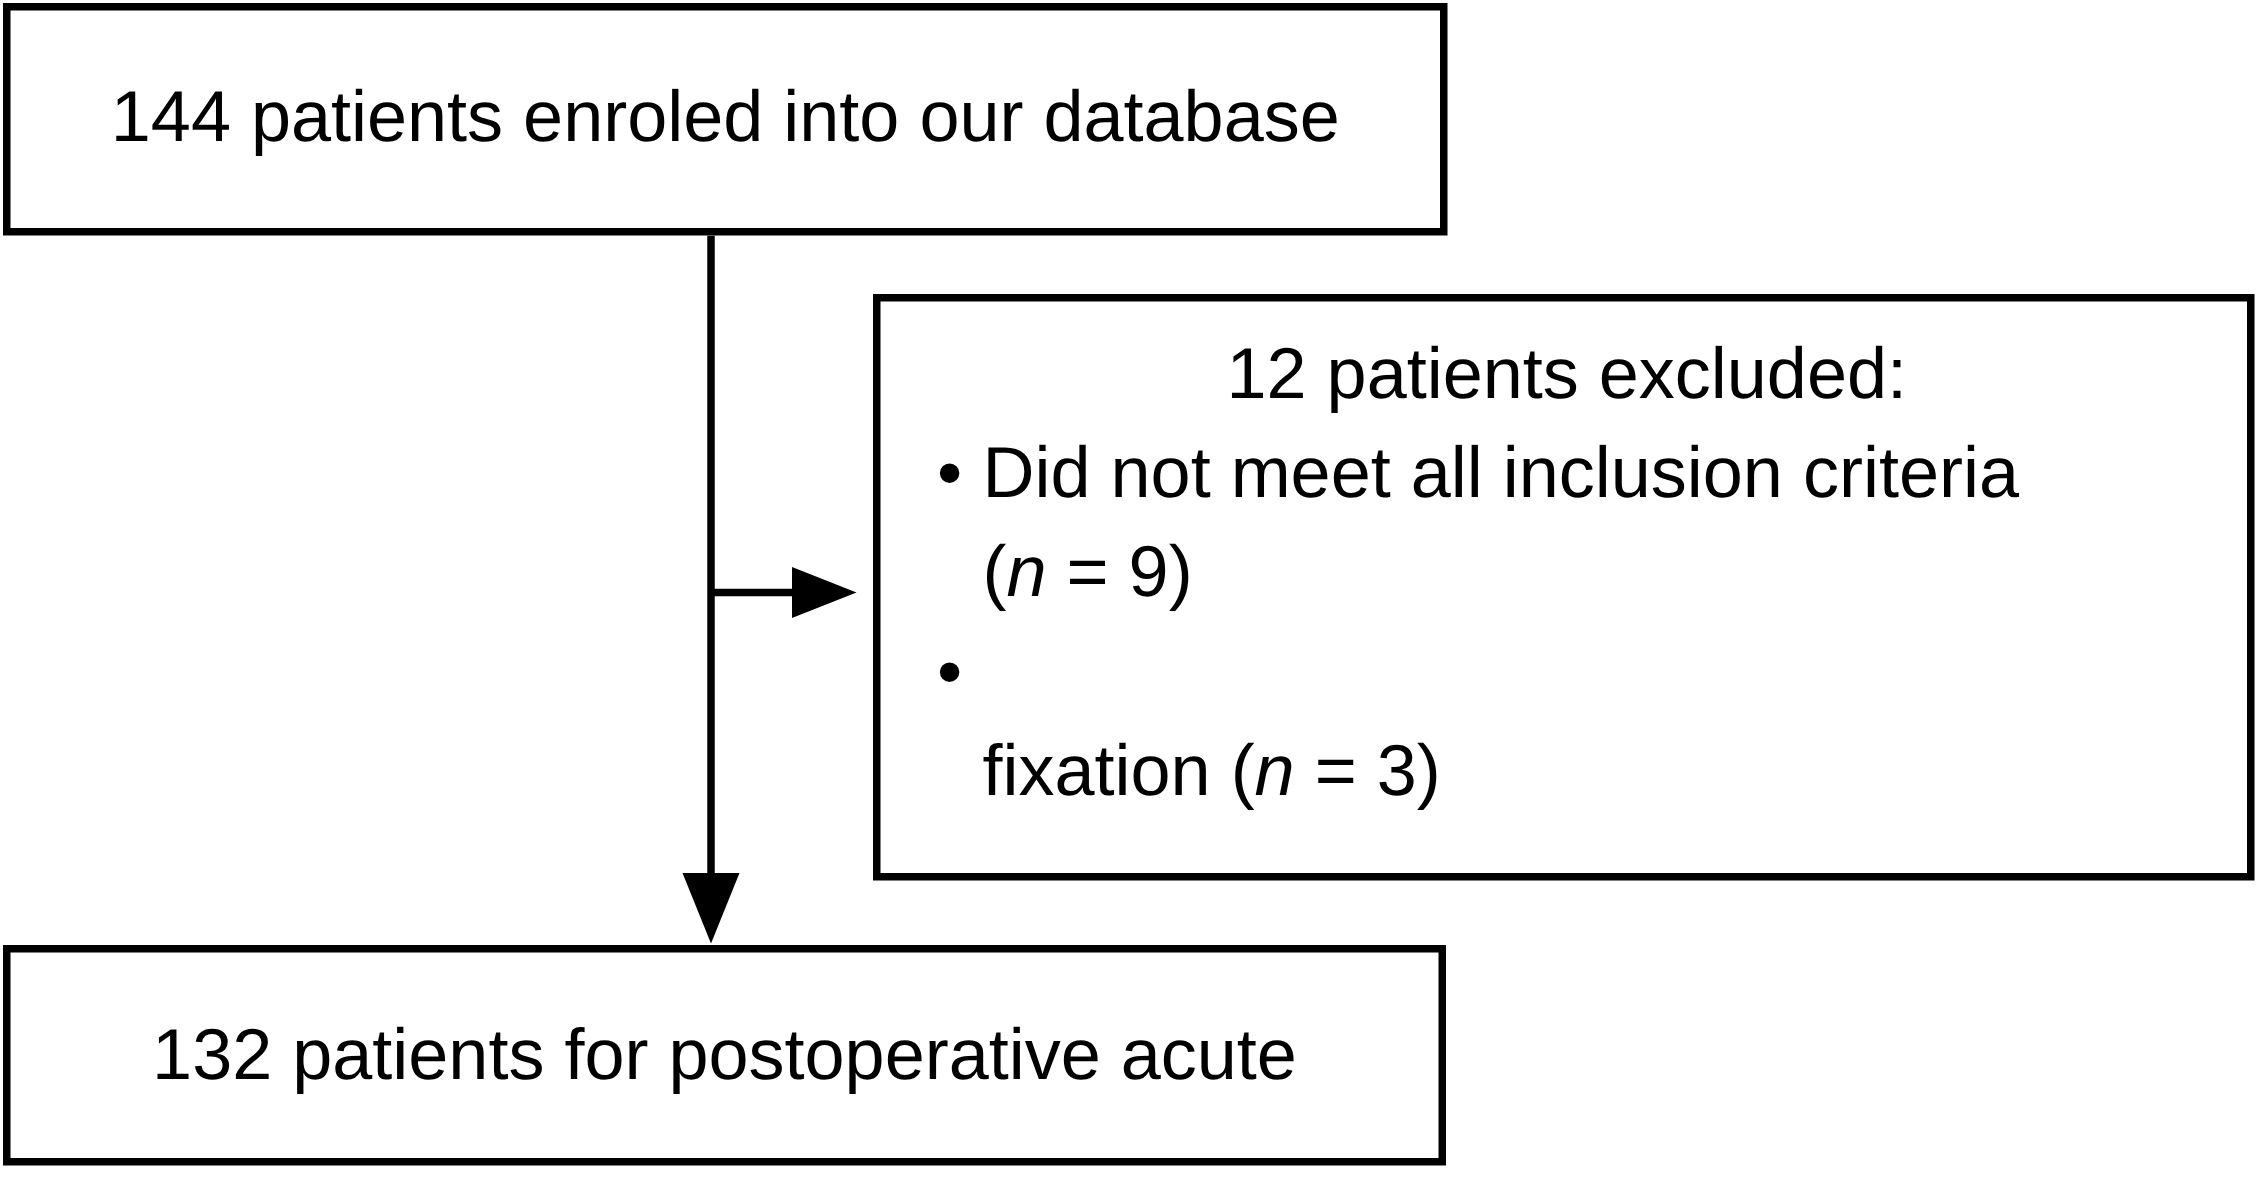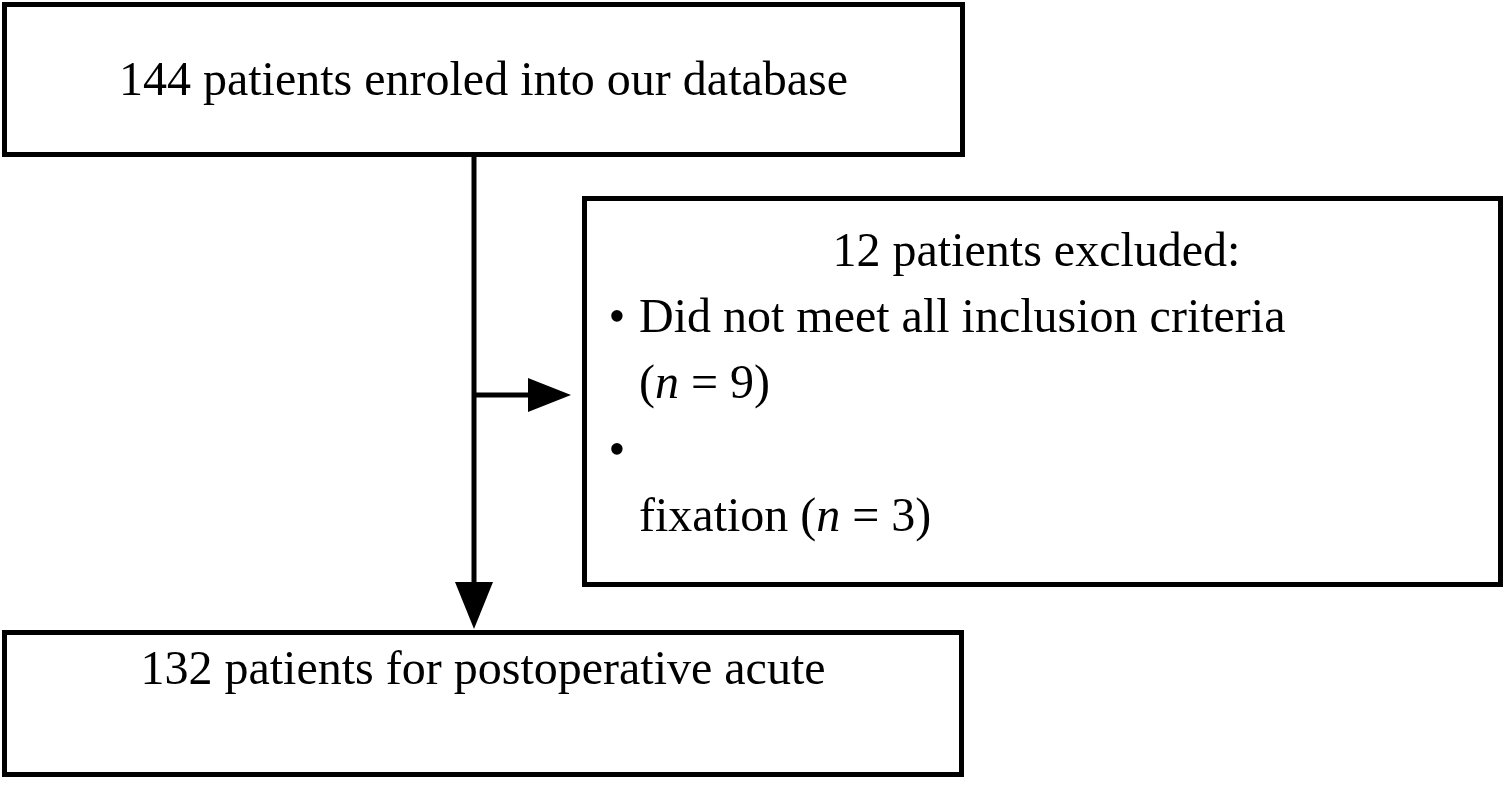--- a/index.html
+++ b/index.html
@@ -5,21 +5,21 @@
   html, body {
     margin: 0;
     padding: 0;
     background: #ffffff;
   }
   .canvas {
     position: relative;
     width: 1506px;
     height: 788px;
     background: #ffffff;
-    font-family: Liberation Serif, serif;
+    font-family: Liberation Sans, sans-serif;
     color: #000000;
     overflow: hidden;
   }
   .arrows {
     position: absolute;
     left: 0;
     top: 0;
     width: 1506px;
     height: 788px;
     display: block;
@@ -41,21 +41,21 @@
     display: flex;
     align-items: center;
     justify-content: center;
     text-align: center;
   }
   .box-excluded {
     left: 582px;
     top: 196px;
     width: 921px;
     height: 391px;
-    padding: 16px 20px 10px 8px;
+    padding: 16px 20px 10px 24px;
   }
   .box-excluded .box-title {
     text-align: center;
   }
   .bullet-item {
     display: flex;
     align-items: flex-start;
   }
   .bullet-item .bullet {
     width: 44px;
@@ -69,21 +69,21 @@
     font-style: italic;
   }
   .box-analysis {
     left: 2px;
     top: 630px;
     width: 962px;
     height: 147px;
     display: flex;
     flex-direction: column;
     align-items: center;
-    justify-content: flex-start;
+    justify-content: center;
     text-align: center;
     line-height: 1.36;
   }
 </style>
 </head>
 <body>
 
 <div class="canvas">
 
   <svg class="arrows" viewBox="0 0 1506 788" xmlns="http://www.w3.org/2000/svg" aria-hidden="true">

